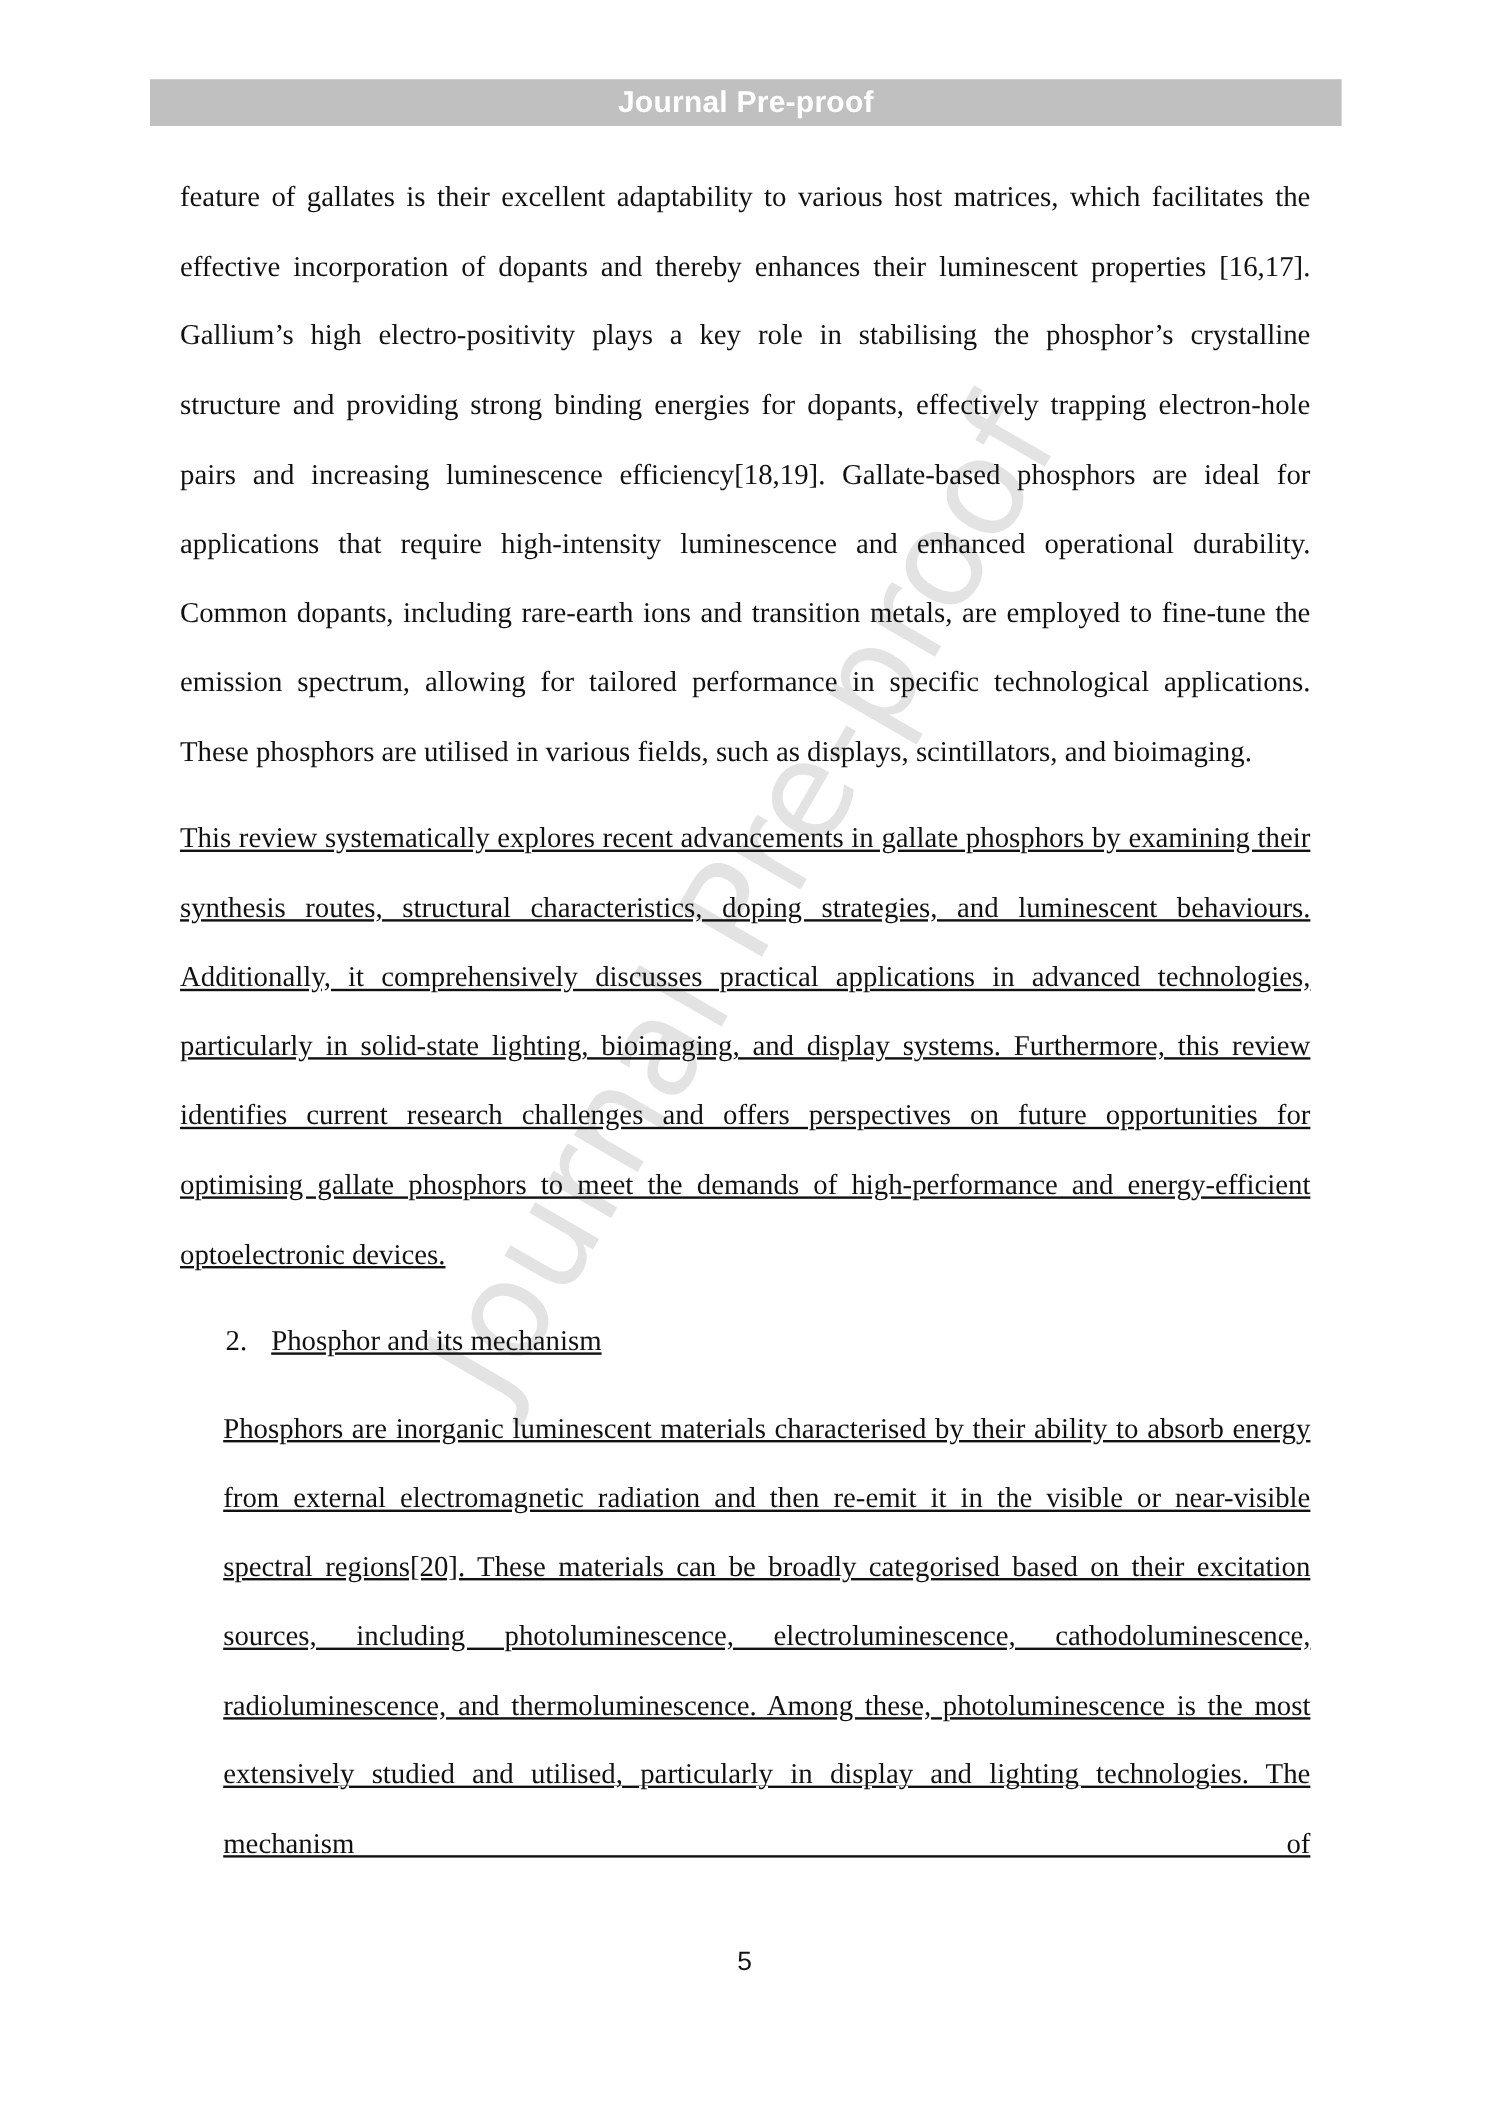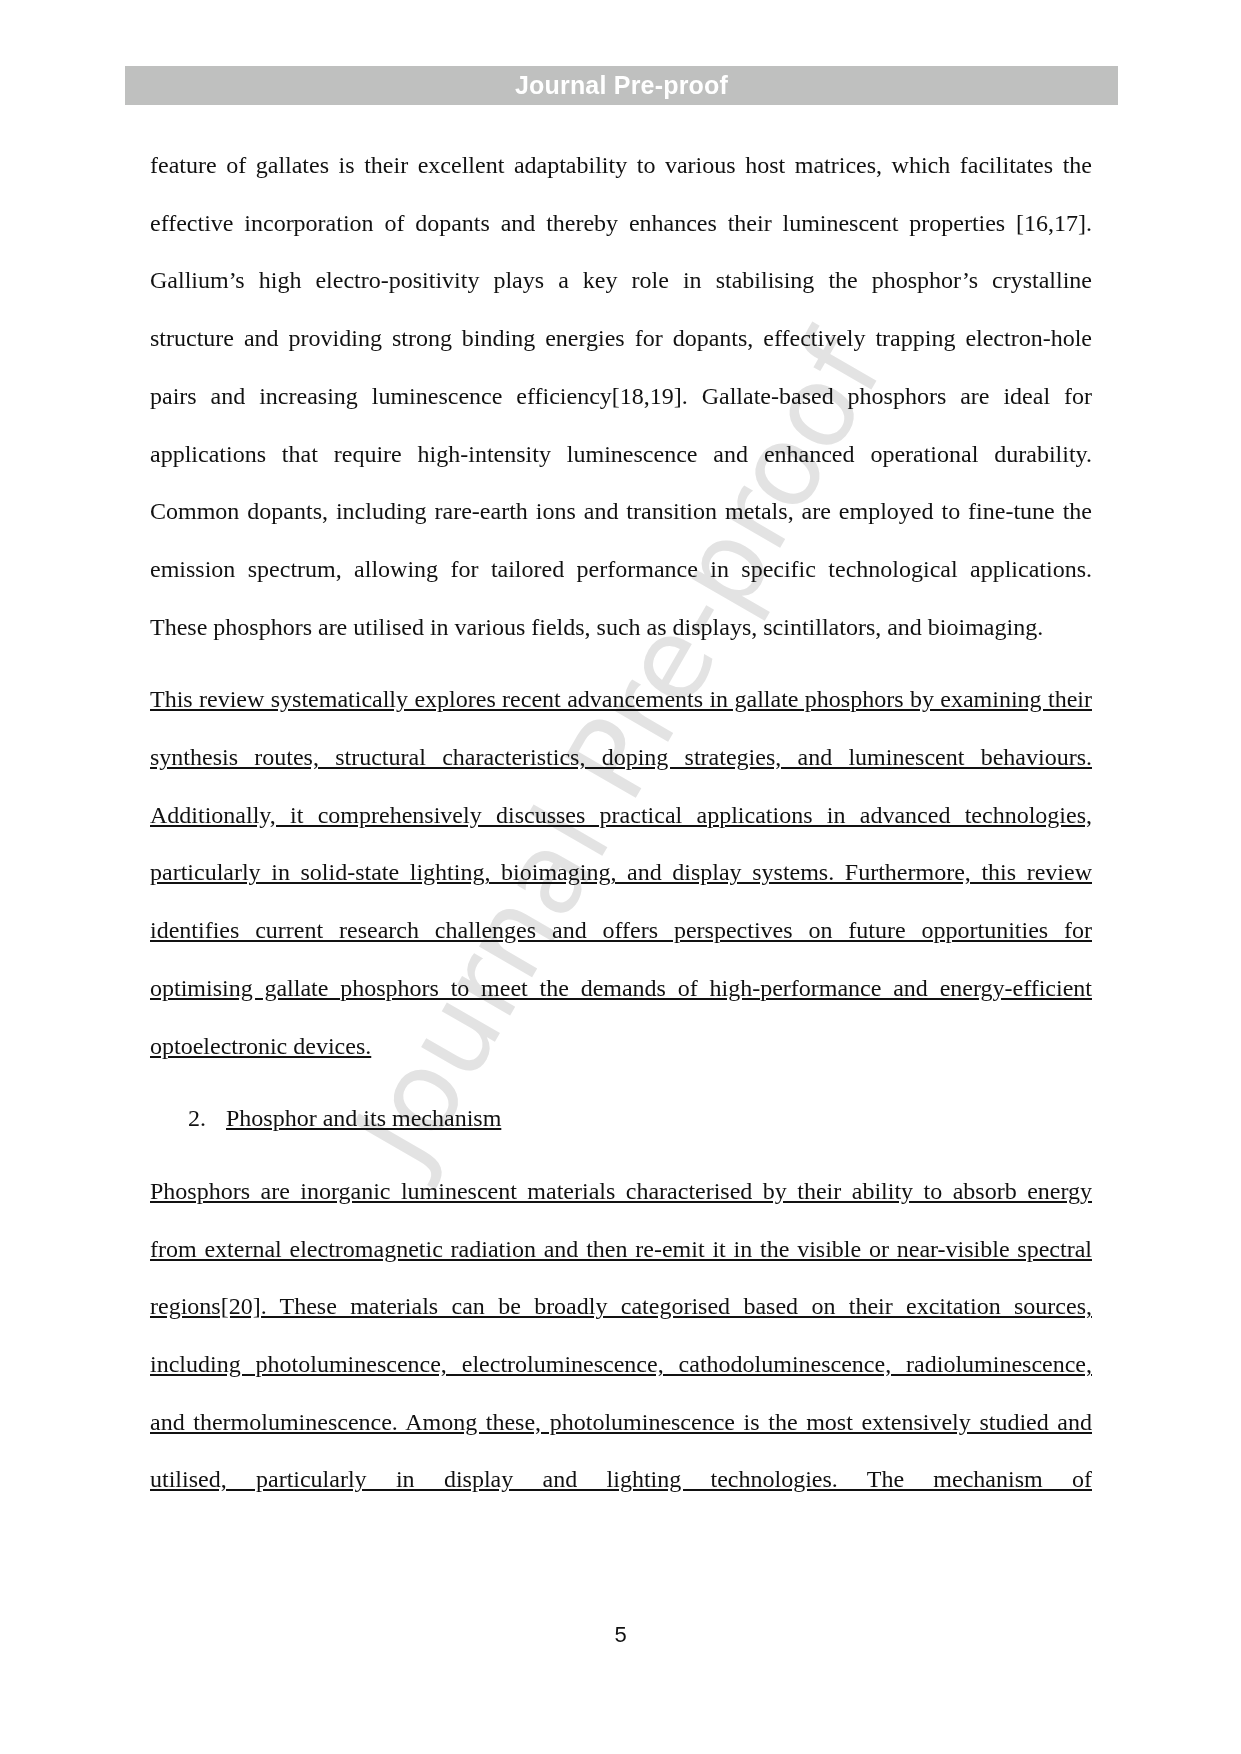--- a/index.html
+++ b/index.html
@@ -20,21 +20,21 @@
     position: absolute; left: 150px; top: 137px; width: 942px; z-index: 1;
     font-family: "Liberation Serif", serif; font-size: 24px; color: #111111;
     line-height: 57.7px;
   }
   .para { margin: 0; text-align: justify; text-align-last: left; }
   .para + .para { margin-top: 15px; text-decoration: underline; }
   .heading {
     margin: 15px 0 15px 0; padding-left: 38px;
   }
   .heading .num { display: inline-block; width: 38px; }
-  .last-line-justify { text-align-last: justify; }
+  .last-line-justify { text-align-last: justify; margin-left: 36px; }
   .page-number {
     position: absolute; left: 0; width: 1241px; top: 1622px; text-align: center;
     font-family: "Liberation Sans", sans-serif; font-size: 22px; color: #111111;
   }
 </style>
 </head>
 <body>
 
 <div class="header-bar">
   <span>Journal Pre-proof</span>

